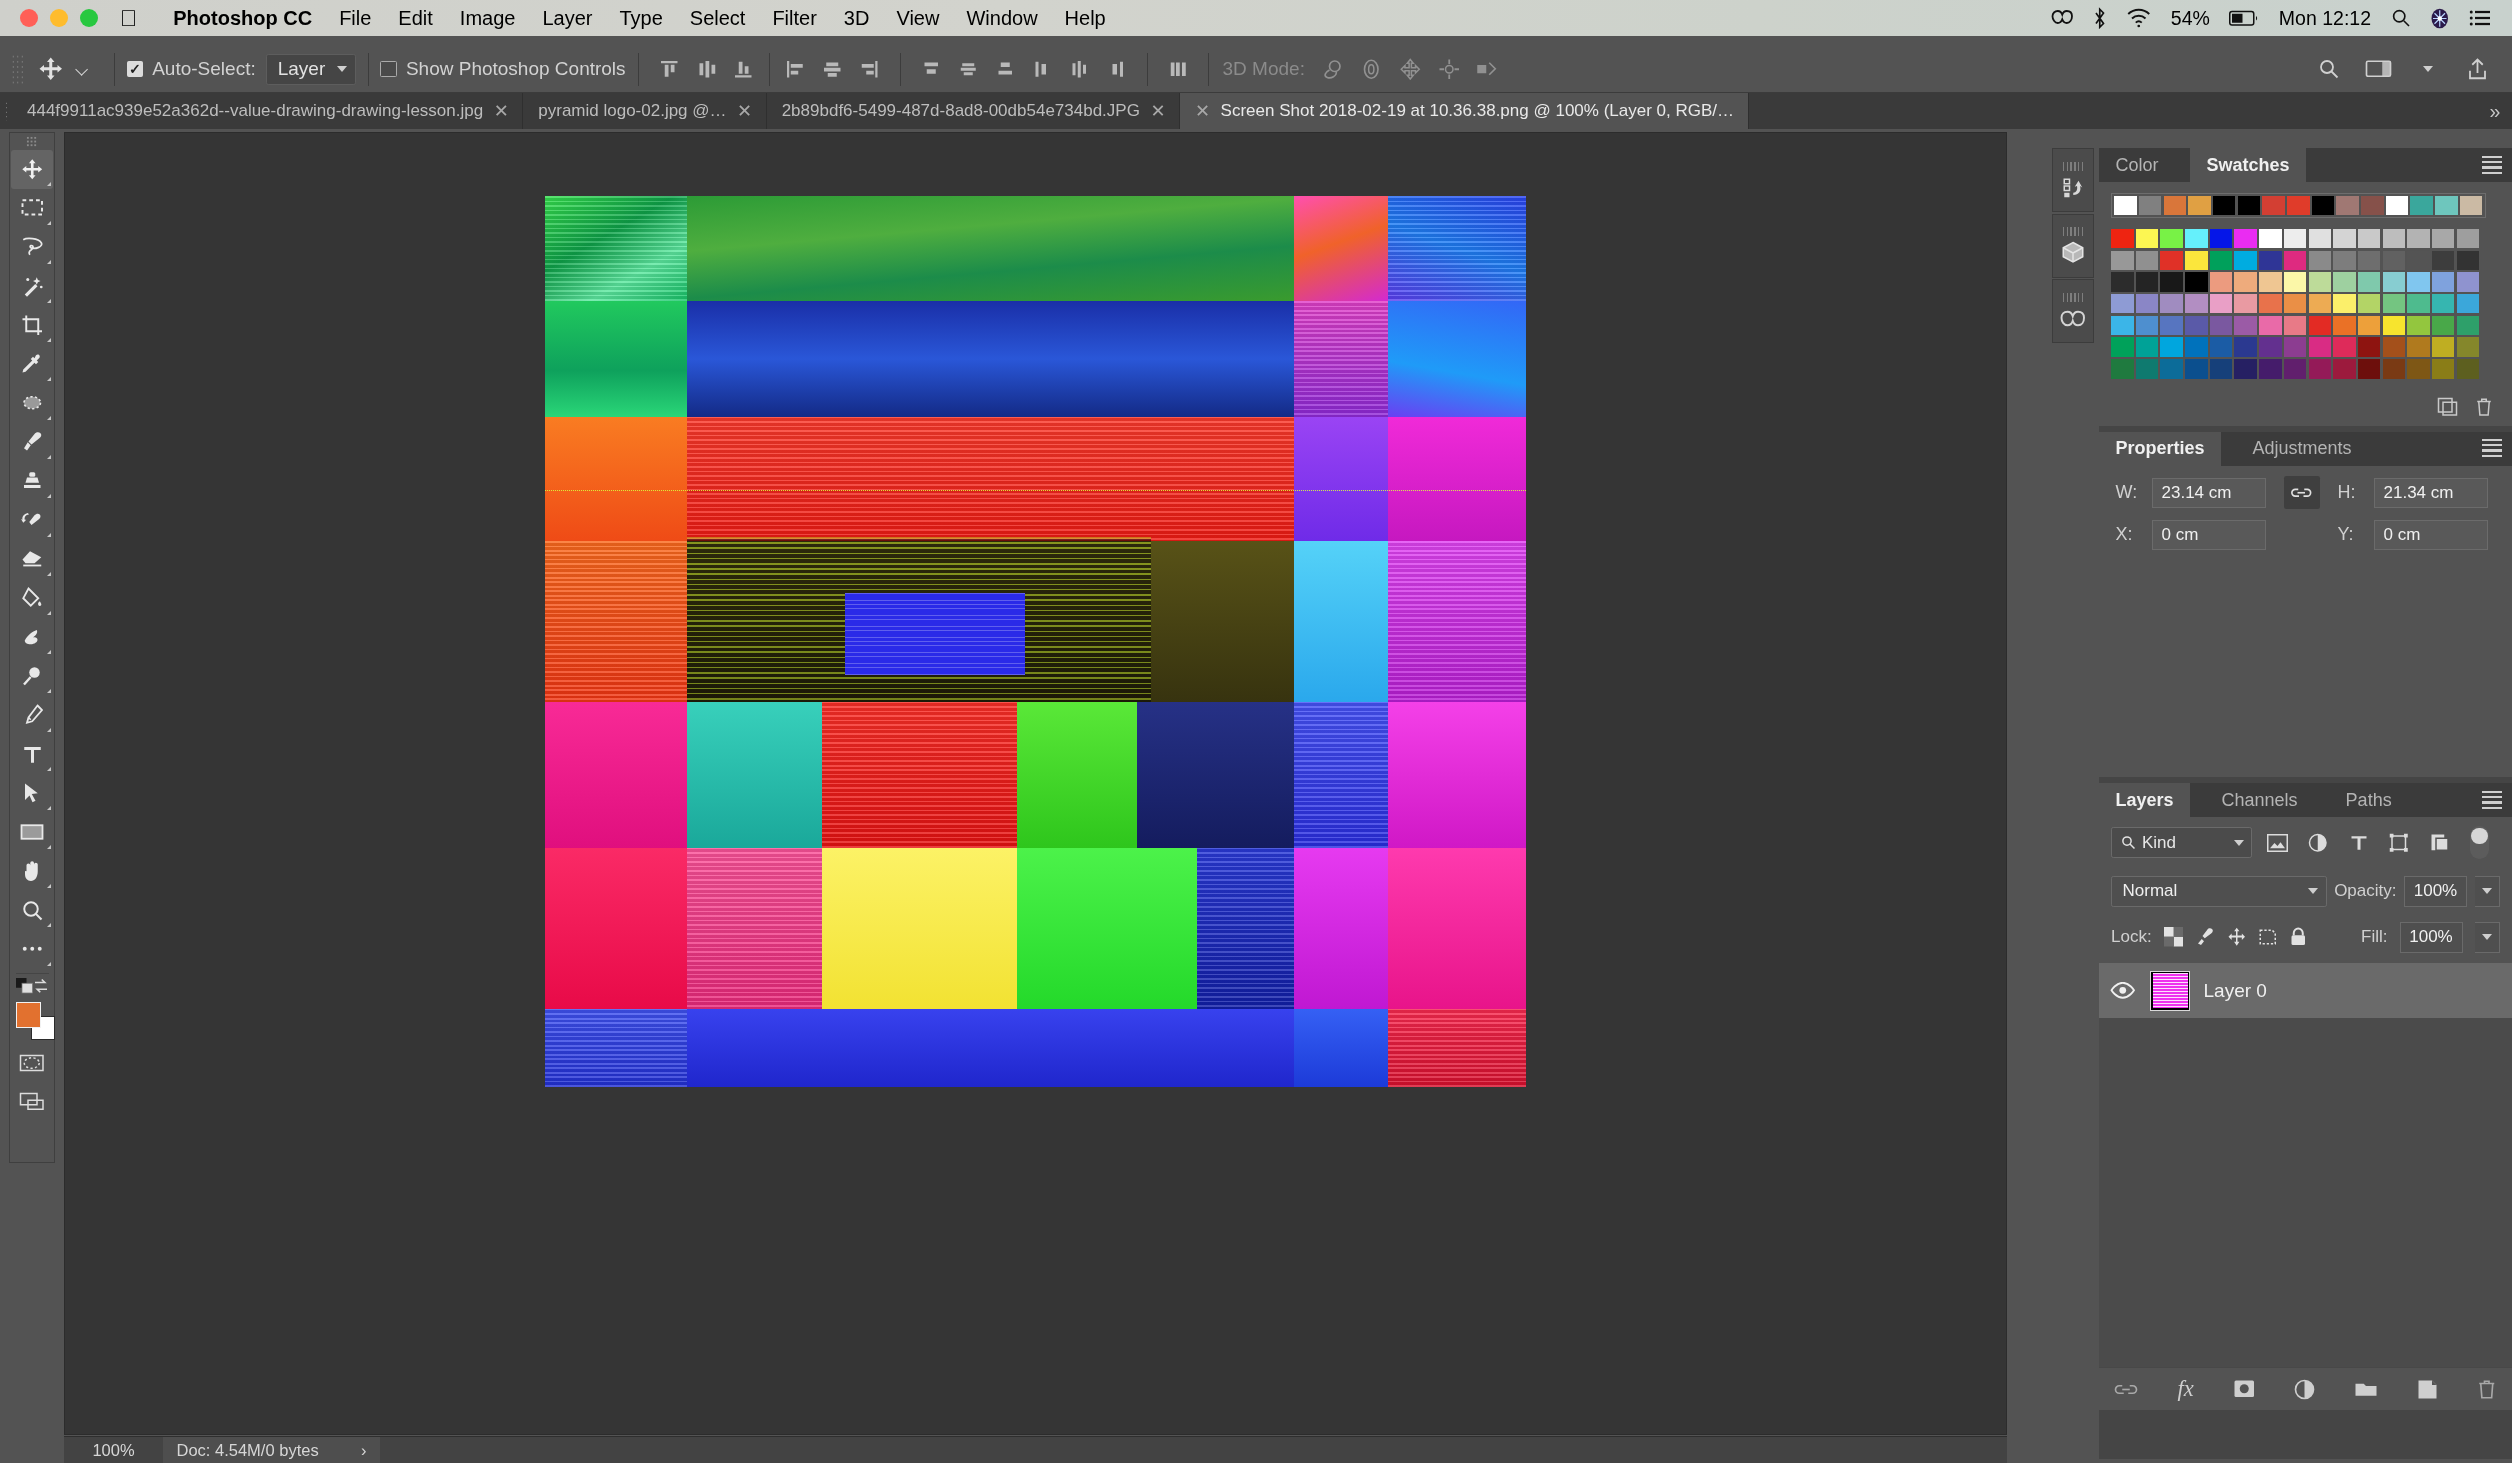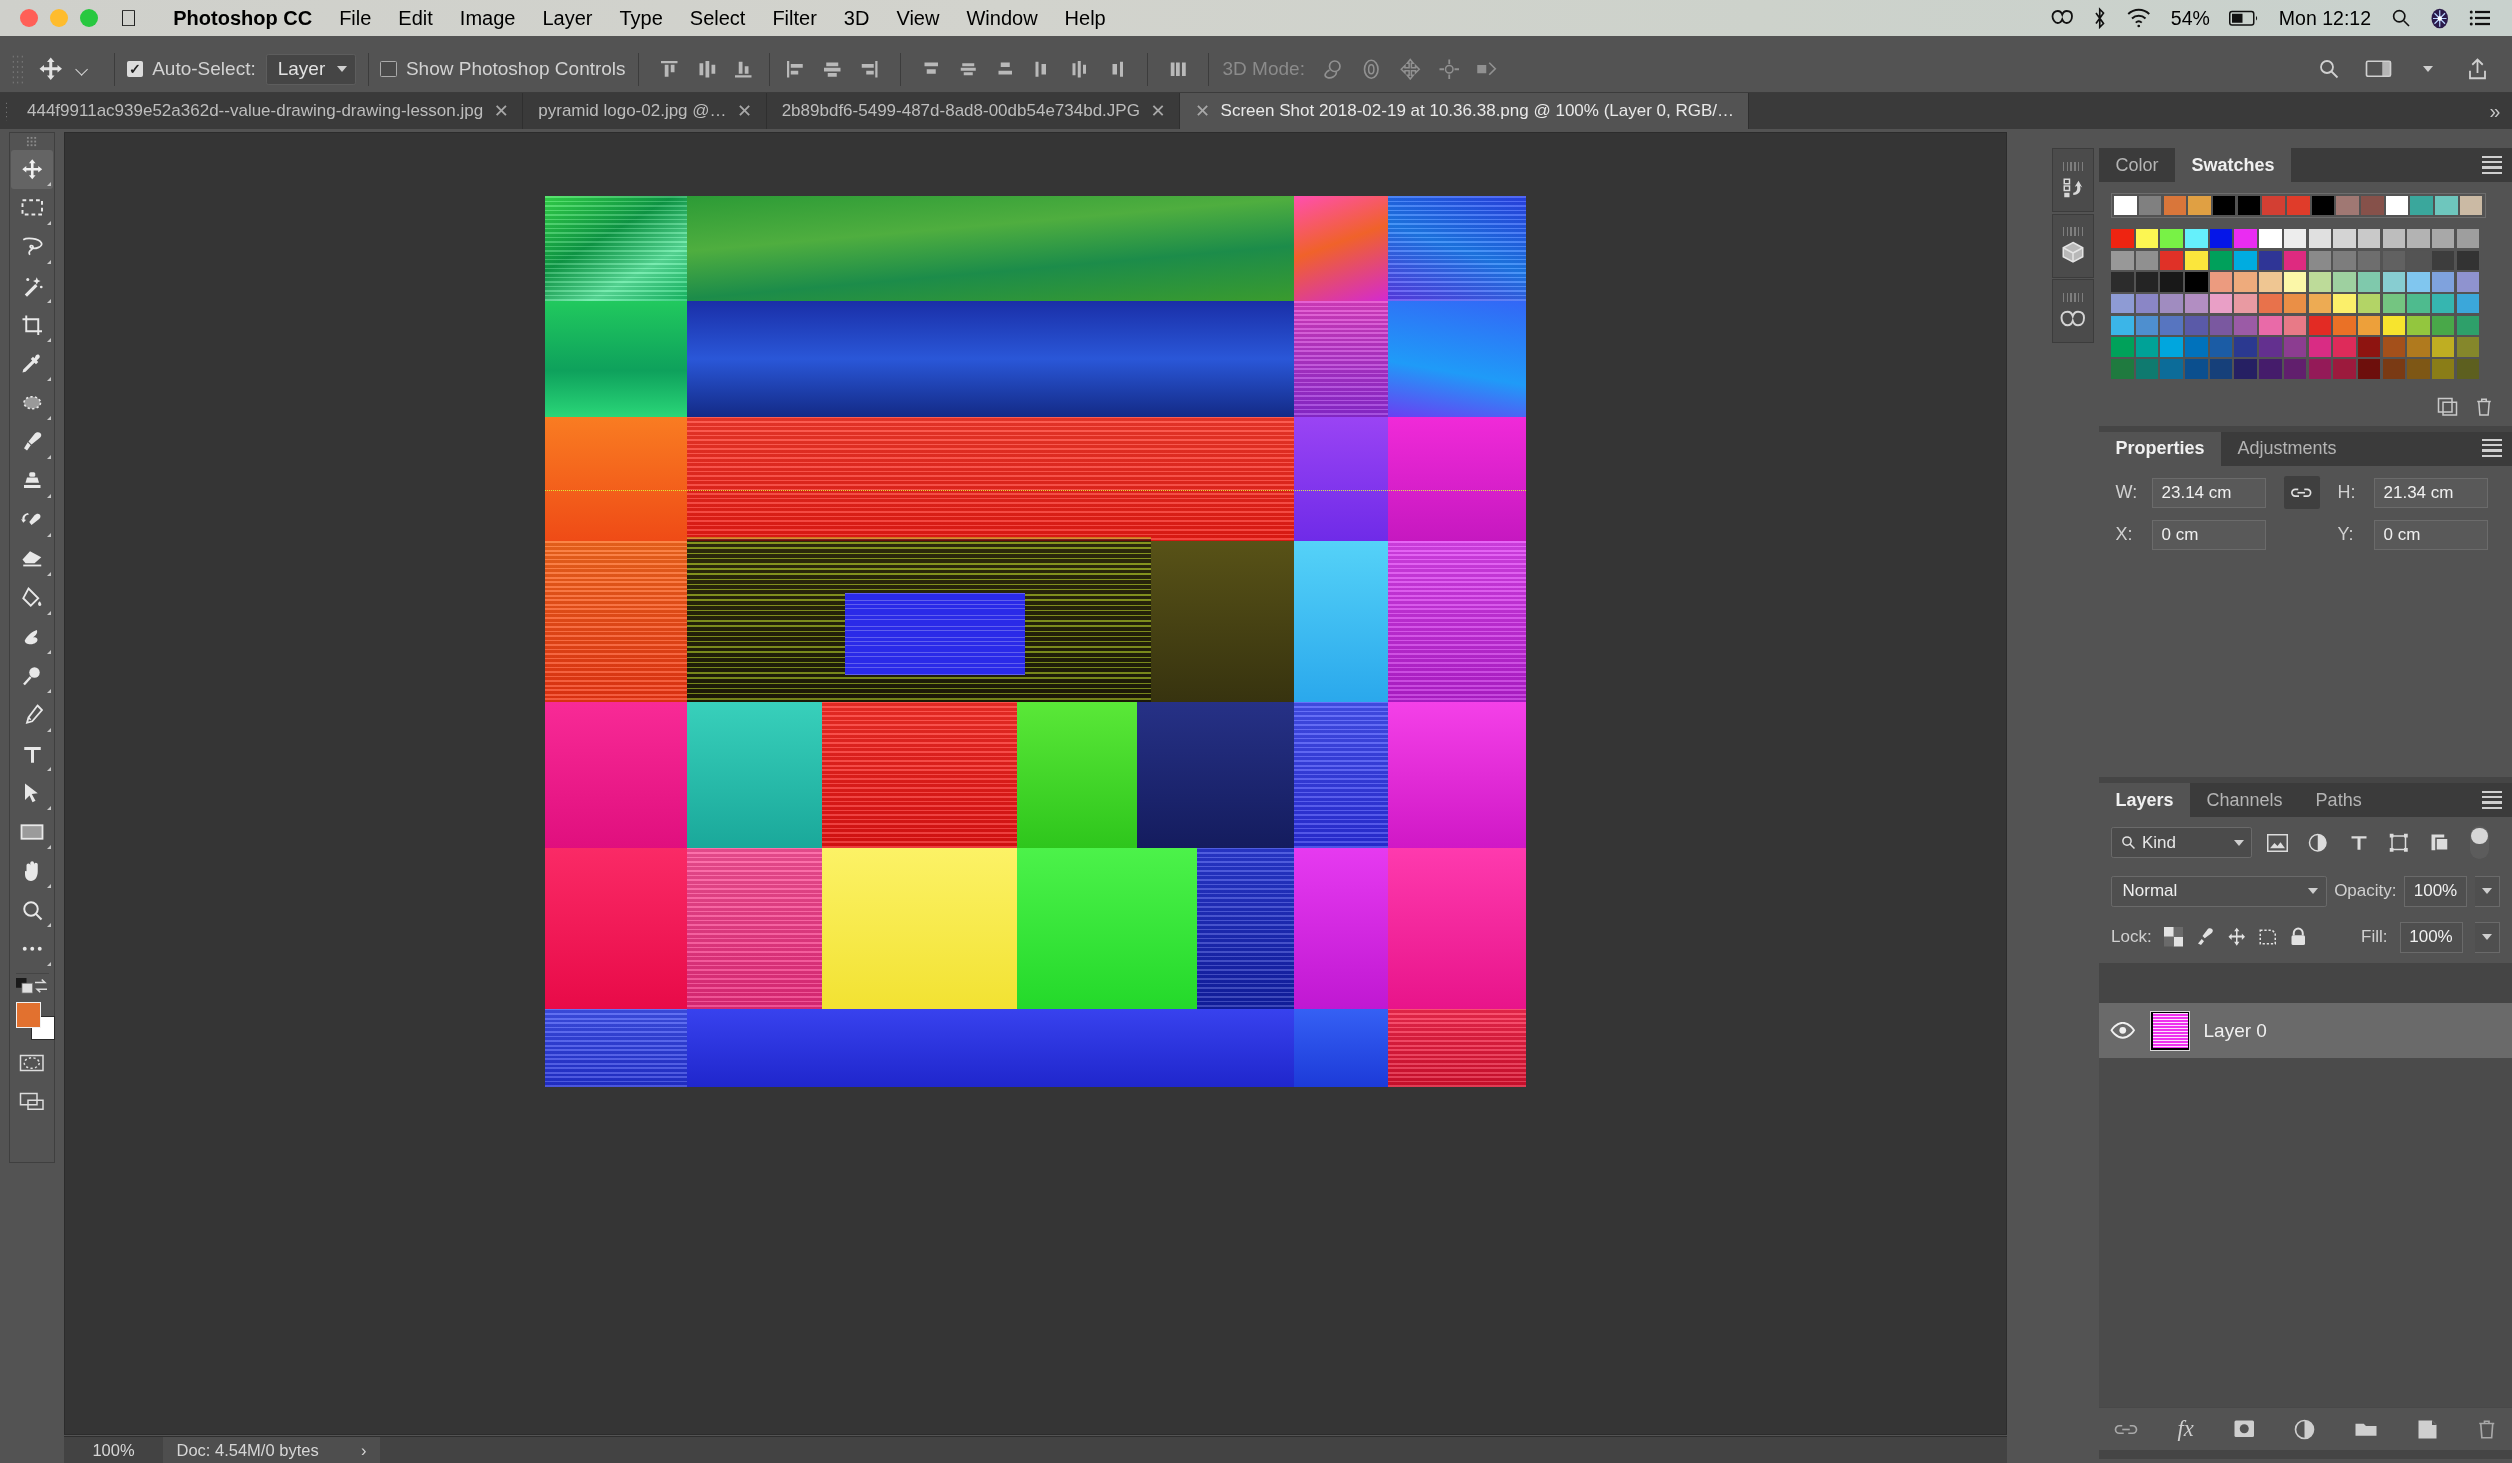--- a/index.html
+++ b/index.html
@@ -153,21 +153,21 @@
     position: absolute; right: 418px; top: 112px; width: 42px; height: 225px;
     display: flex; flex-direction: column; gap: 1.5px;
   }
   .railbtn { width: 42px; height: 64px; background: #4b4b4b; border: 0.7px solid #3c3c3c;
     display:flex; flex-direction:column; align-items:center; justify-content:center; gap: 5.2px;}
   .railgrip { width: 19.5px; height: 9px;
     background-image: repeating-linear-gradient(to right,#7e7e7e 0 1.5px, transparent 1.5px 3.7px);}
 
   .dock { position: absolute; right: 0; top: 112px; width: 413px; height: 1311px; background: #454545; }
   .panel { background: #454545; }
-  .ptabs { display: flex; align-items: stretch; height: 34px; background: #3b3b3b; position: relative;}
+  .ptabs { display: flex; align-items: stretch; height: 34px; background: #3b3b3b; position: relative; gap: 15px;}
   .ptab { padding: 0 16.5px; display:flex; align-items:center; font-size: 18px; color: #b4b4b4; background:#3b3b3b;}
   .ptab.active { background: #535353; color: #f0f0f0; font-weight: bold;}
   .pmenu { position:absolute; right: 10.5px; top: 7.5px; width: 19.5px; height: 18px;
     background-image: repeating-linear-gradient(to bottom,#cfcfcf 0 2.2px, transparent 2.2px 5.2px);}
 
   .swatchbox { background: #535353; padding: 10.5px 12px 7.5px 12px; }
   .swrow { display:flex; gap: 2.2px; margin-bottom: 2.2px; }
   .sw { width: 22.5px; height: 19.5px; }
   .swoutline { border: 0.7px solid #6d6d6d; padding: 2.2px; display:inline-flex; gap: 2.2px;}
   .swfoot { display:flex; justify-content:flex-end; gap: 16.5px; padding: 9px 19.5px 9px 0; background:#535353;}
@@ -191,21 +191,21 @@
   .blendrow { display:flex; align-items:center; gap: 7.5px; padding: 7.5px 12px; background:#535353;}
   .blenddrop { background:#4f4f4f; border:0.7px solid #6a6a6a; border-radius:2.2px; height: 31px; flex:1;
     display:flex; align-items:center; justify-content: space-between; padding: 0 7.5px 0 10.5px; color:#eee; font-size: 17px;}
   .minilab { color:#d0d0d0; font-size: 17px; white-space:nowrap;}
   .numfield { background:#4f4f4f; border:0.7px solid #6a6a6a; height:31px; width: 63px;
     display:flex;align-items:center;justify-content:center;color:#f0f0f0;font-size:17px;}
   .stepper { width: 25.5px; height: 31px; background:#4f4f4f;border:0.7px solid #6a6a6a;border-left:none;
     display:flex;align-items:center;justify-content:center;}
   .lockrow { display:flex; align-items:center; gap: 12px; padding: 7.5px 12px 10.5px 12px; background:#535353;}
   .layerlist { background: #4b4b4b; height: 404px; }
-  .layerrow { display:flex; align-items:center; gap: 13.5px; height: 55px; padding: 0 10.5px; background:#6a6a6a;margin-top:40px;}
+  .layerrow { display:flex; align-items:center; gap: 13.5px; height: 55px; padding: 0 10.5px; background:#6a6a6a;}
   .eye { width: 27px; display:flex; align-items:center; justify-content:center;}
   .lthumb { width: 40px; height: 40px; position: relative; background: #000; border: 1.5px solid #d9d9d9;}
   .lthumb .g { position:absolute; inset:1.5px; background:#ee32ee;
     background-image: repeating-linear-gradient(to bottom, rgba(255,255,255,.85) 0 0.7px, transparent 0.7px 3px);}
   .lname { color:#f0f0f0; font-size: 19px;}
   .layerfoot { display:flex; align-items:center; justify-content:center; gap: 39px; height: 43px; background:#535353; border-top:0.7px solid #484848;}
 
   svg { display: block; }
 </style>
 </head>

